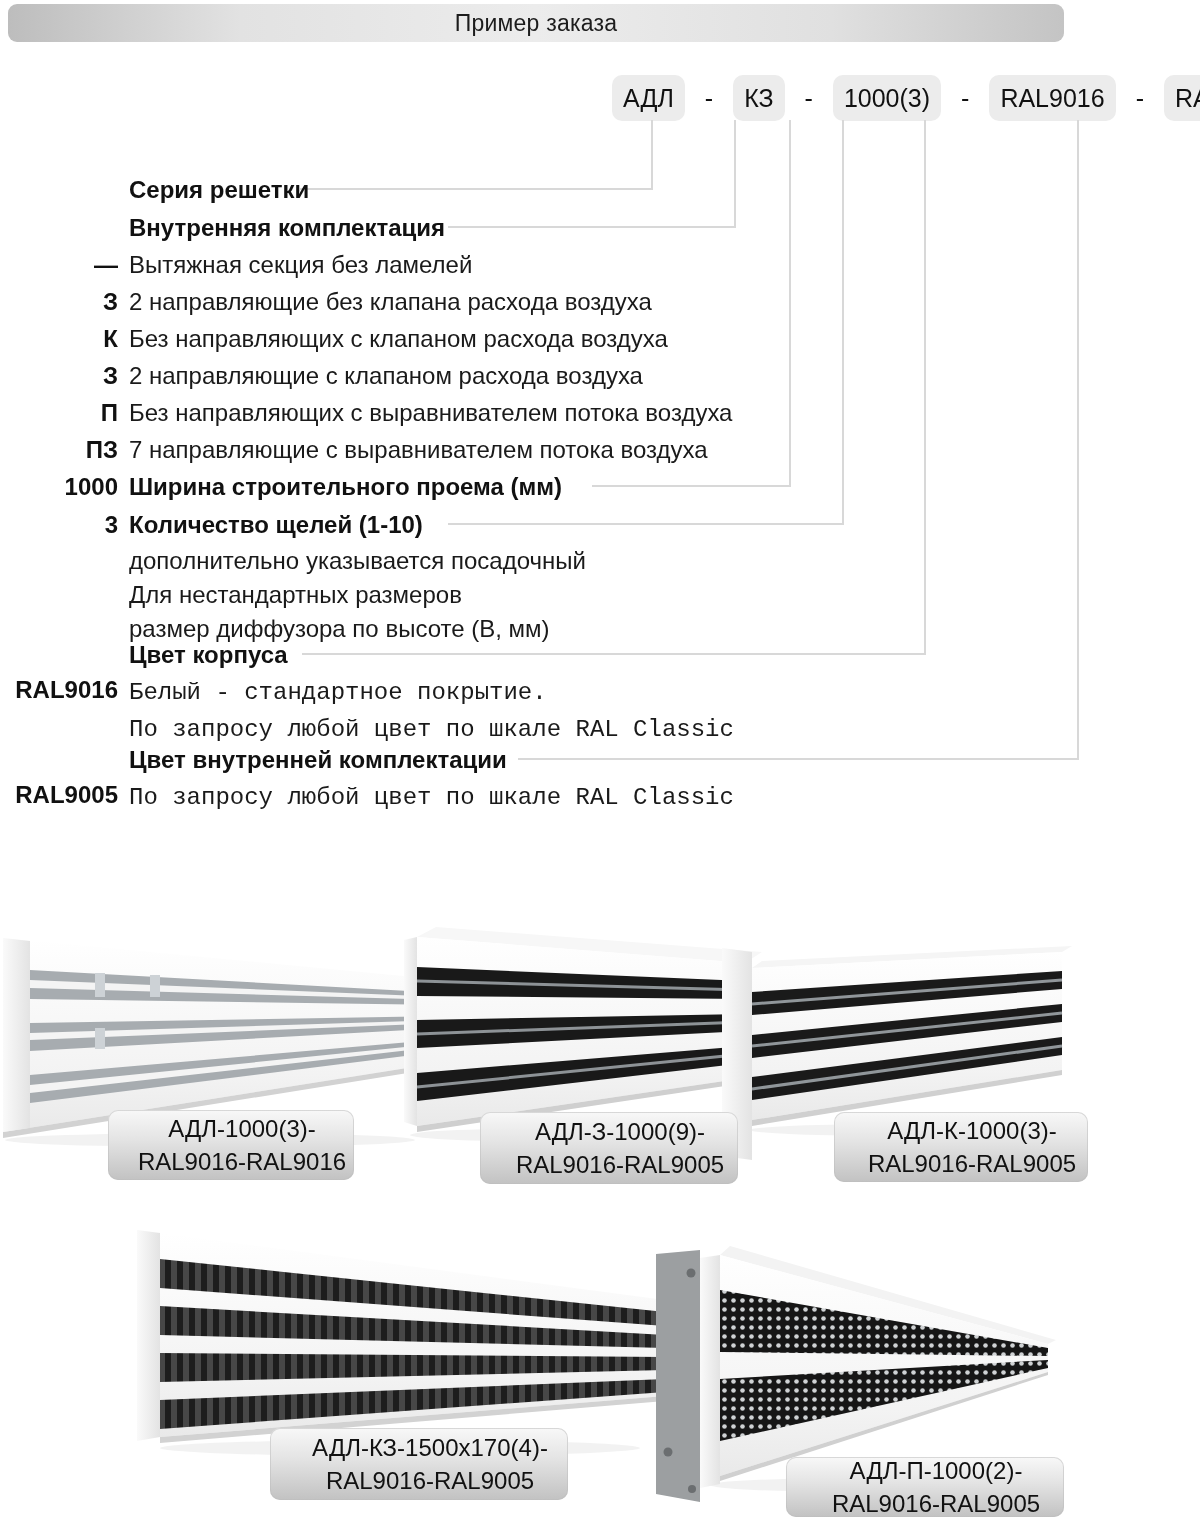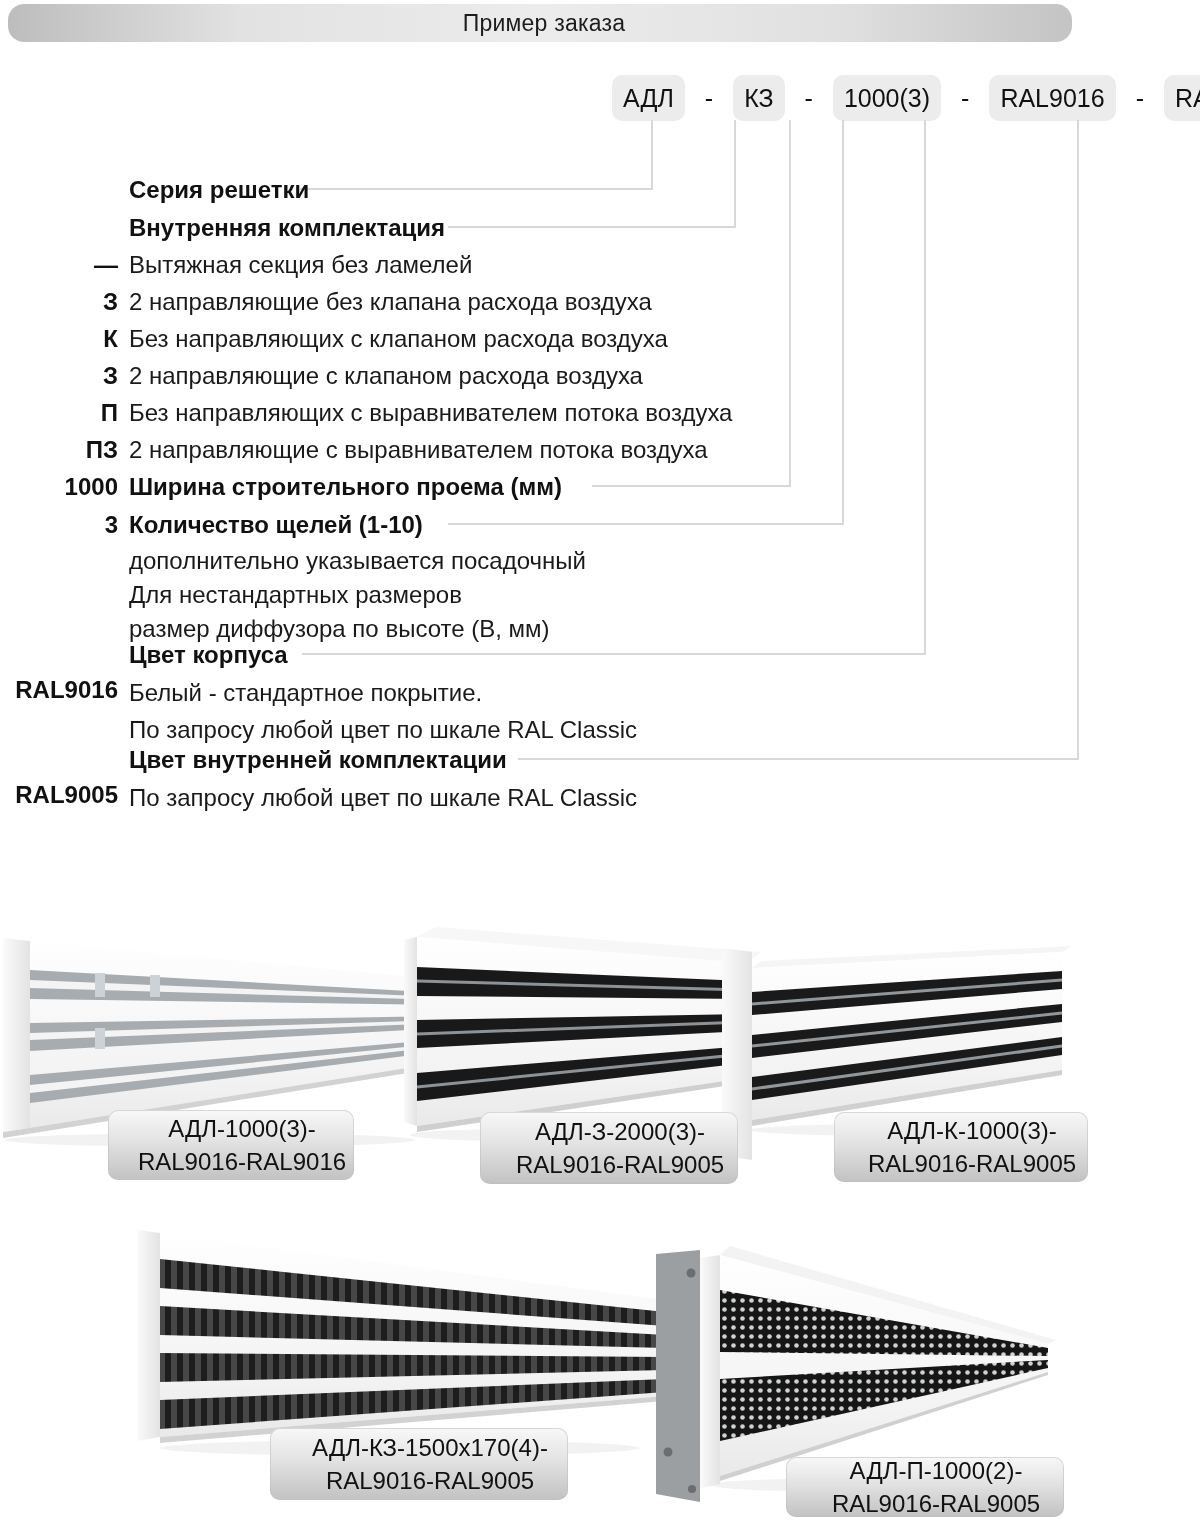--- a/index.html
+++ b/index.html
@@ -2,44 +2,44 @@
 <html><head>
 <meta charset="utf-8">
 <style>
   html,body{margin:0;padding:0;background:#ffffff;}
   #canvas{
     position:relative;width:1200px;height:1524px;margin:0 auto;
     font-family:"Liberation Sans",sans-serif;color:#141414;overflow:hidden;background:#ffffff;
   }
   
   .header-bar{
-    position:absolute;left:8px;top:4px;width:1056px;height:38px;border-radius:16px;
+    position:absolute;left:8px;top:4px;width:1056px;height:38px;border-radius:9px;
     background:linear-gradient(90deg,#bdbdbd 0%,#e2e2e2 22%,#ececec 50%,#e0e0e0 78%,#c4c4c4 100%);
-    display:flex;align-items:center;justify-content:center;padding-left:8px;
+    display:flex;align-items:center;justify-content:center;
   }
   .header-bar .title{font-size:23px;color:#1c1c1c;letter-spacing:.2px;}
   
   .code-row{
     position:absolute;left:612px;top:74px;height:48px;display:flex;align-items:center;gap:20px;
     font-size:25px;color:#111;white-space:nowrap;
   }
   .code-box{background:#ececec;border-radius:10px;height:46px;display:flex;align-items:center;padding:0 11px;}
   .code-dash{color:#111;}
   
   .cline{position:absolute;background:#d8d8d8;}
   .cline.v{width:2px;}
   .cline.h{height:2px;}
   
   .lrow{position:absolute;left:0;display:flex;align-items:flex-start;font-size:24px;line-height:32px;}
   .lrow .key{width:118px;text-align:right;font-weight:700;padding-right:11px;flex:0 0 auto;color:#111;}
   .lrow .desc{color:#1a1a1a;}
   .lrow.bold .desc{font-weight:700;color:#111;}
   .lheader{position:absolute;left:129px;font-size:24px;line-height:32px;font-weight:700;color:#111;}
   .lnote{position:absolute;left:129px;font-size:24px;line-height:34px;color:#1a1a1a;}
-  .two-line{line-height:37px;}
+  .two-line{line-height:37px;font-family:Liberation Mono, monospace;}
   
   #products-svg{position:absolute;left:0;top:900px;width:1200px;height:624px;}
   
   .plate{
     position:absolute;border-radius:10px;
     background:linear-gradient(180deg,#f8f8f8 0%,#e4e4e4 42%,#c2c2c2 100%);
     box-shadow:inset 0 0 0 1px rgba(190,190,190,.55);
     display:flex;flex-direction:column;align-items:center;justify-content:center;
     font-size:24px;line-height:33px;color:#111;text-align:center;padding-left:22px;
   }
@@ -96,21 +96,21 @@
   <div class="lrow" style="top:360px">
     <span class="key">З</span>
     <span class="desc">2 направляющие с клапаном расхода воздуха</span>
   </div>
   <div class="lrow" style="top:397px">
     <span class="key">П</span>
     <span class="desc">Без направляющих с выравнивателем потока воздуха</span>
   </div>
   <div class="lrow" style="top:434px">
     <span class="key">ПЗ</span>
-    <span class="desc">2 направляющие с выравнивателем потока воздуха</span>
+    <span class="desc">7 направляющие с выравнивателем потока воздуха</span>
   </div>
 
   <div class="lrow bold" style="top:471px">
     <span class="key">1000</span>
     <span class="desc">Ширина строительного проема (мм)</span>
   </div>
   <div class="lrow bold" style="top:509px">
     <span class="key">3</span>
     <span class="desc">Количество щелей (1-10)</span>
   </div>
@@ -238,21 +238,21 @@
       </g>
       <polygon points="700,1258 720,1255 720,1484 700,1488" fill="url(#gCap)"></polygon>
     </g>
   </svg>
 
   <div class="plate" style="left:108px;top:1110px;width:224px;height:70px">
     <div>АДЛ-1000(3)-</div>
     <div>RAL9016-RAL9016</div>
   </div>
   <div class="plate" style="left:480px;top:1112px;width:236px;height:72px">
-    <div>АДЛ-З-2000(3)-</div>
+    <div>АДЛ-З-1000(9)-</div>
     <div>RAL9016-RAL9005</div>
   </div>
   <div class="plate" style="left:834px;top:1112px;width:232px;height:70px">
     <div>АДЛ-К-1000(3)-</div>
     <div>RAL9016-RAL9005</div>
   </div>
   <div class="plate" style="left:270px;top:1428px;width:276px;height:72px">
     <div>АДЛ-КЗ-1500х170(4)-</div>
     <div>RAL9016-RAL9005</div>
   </div>

